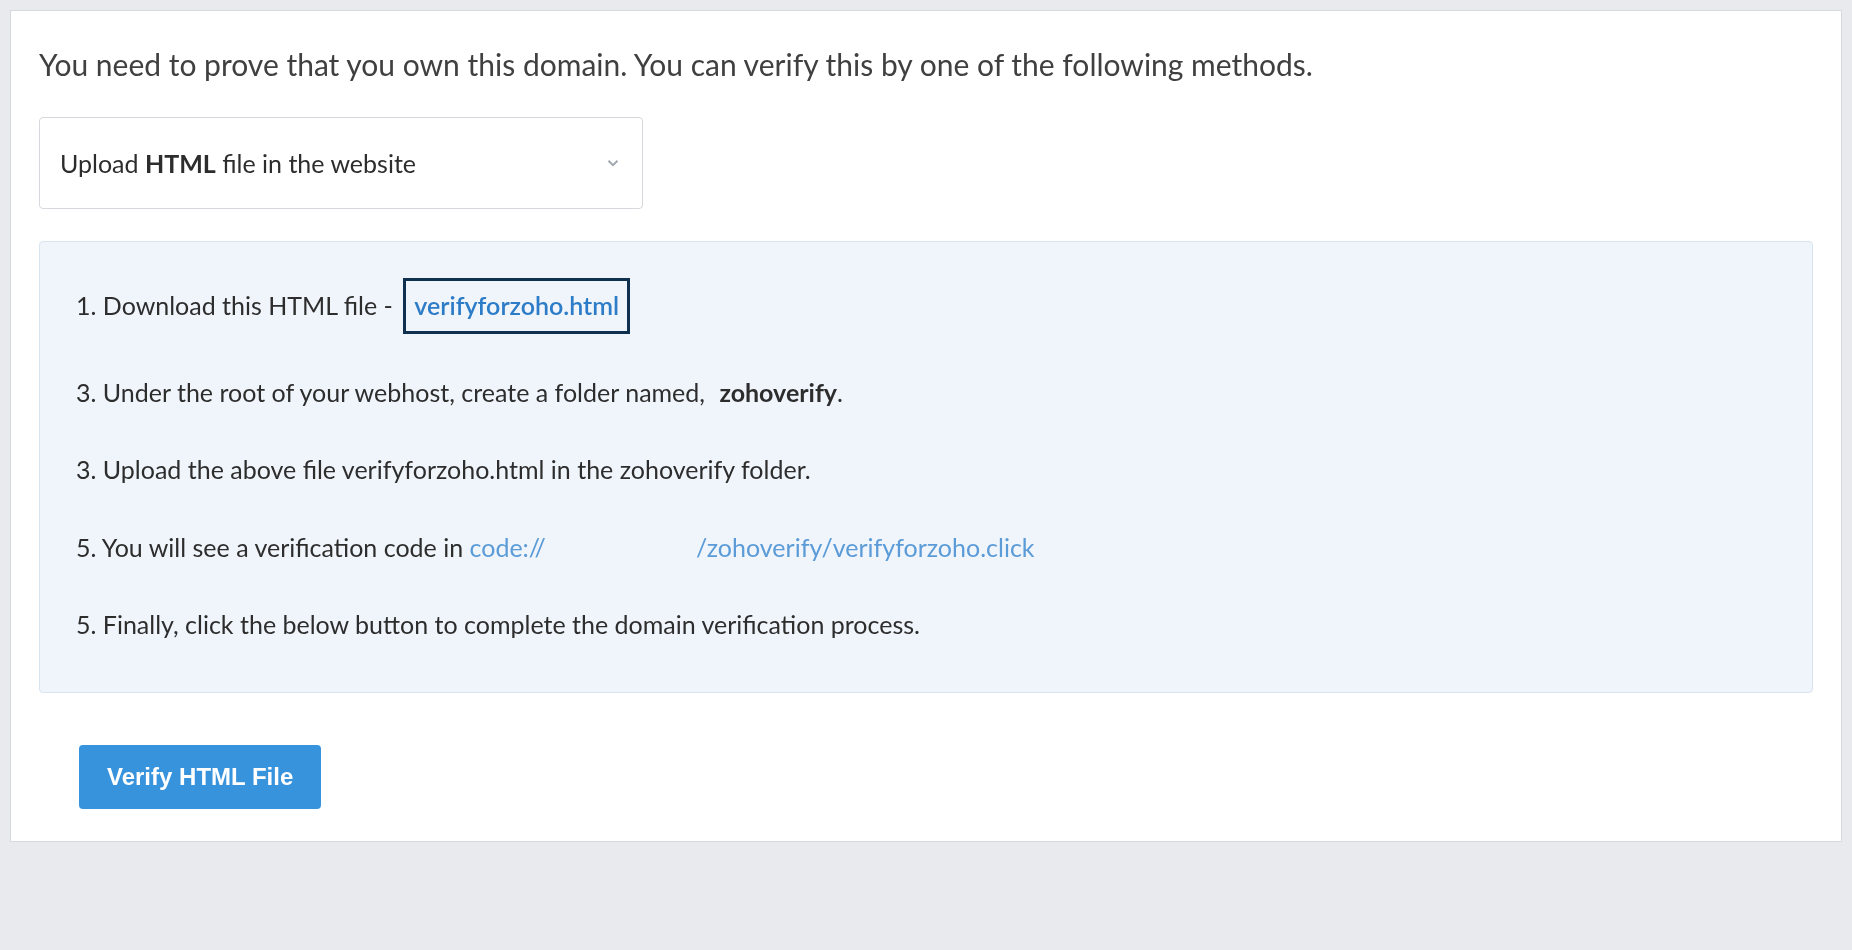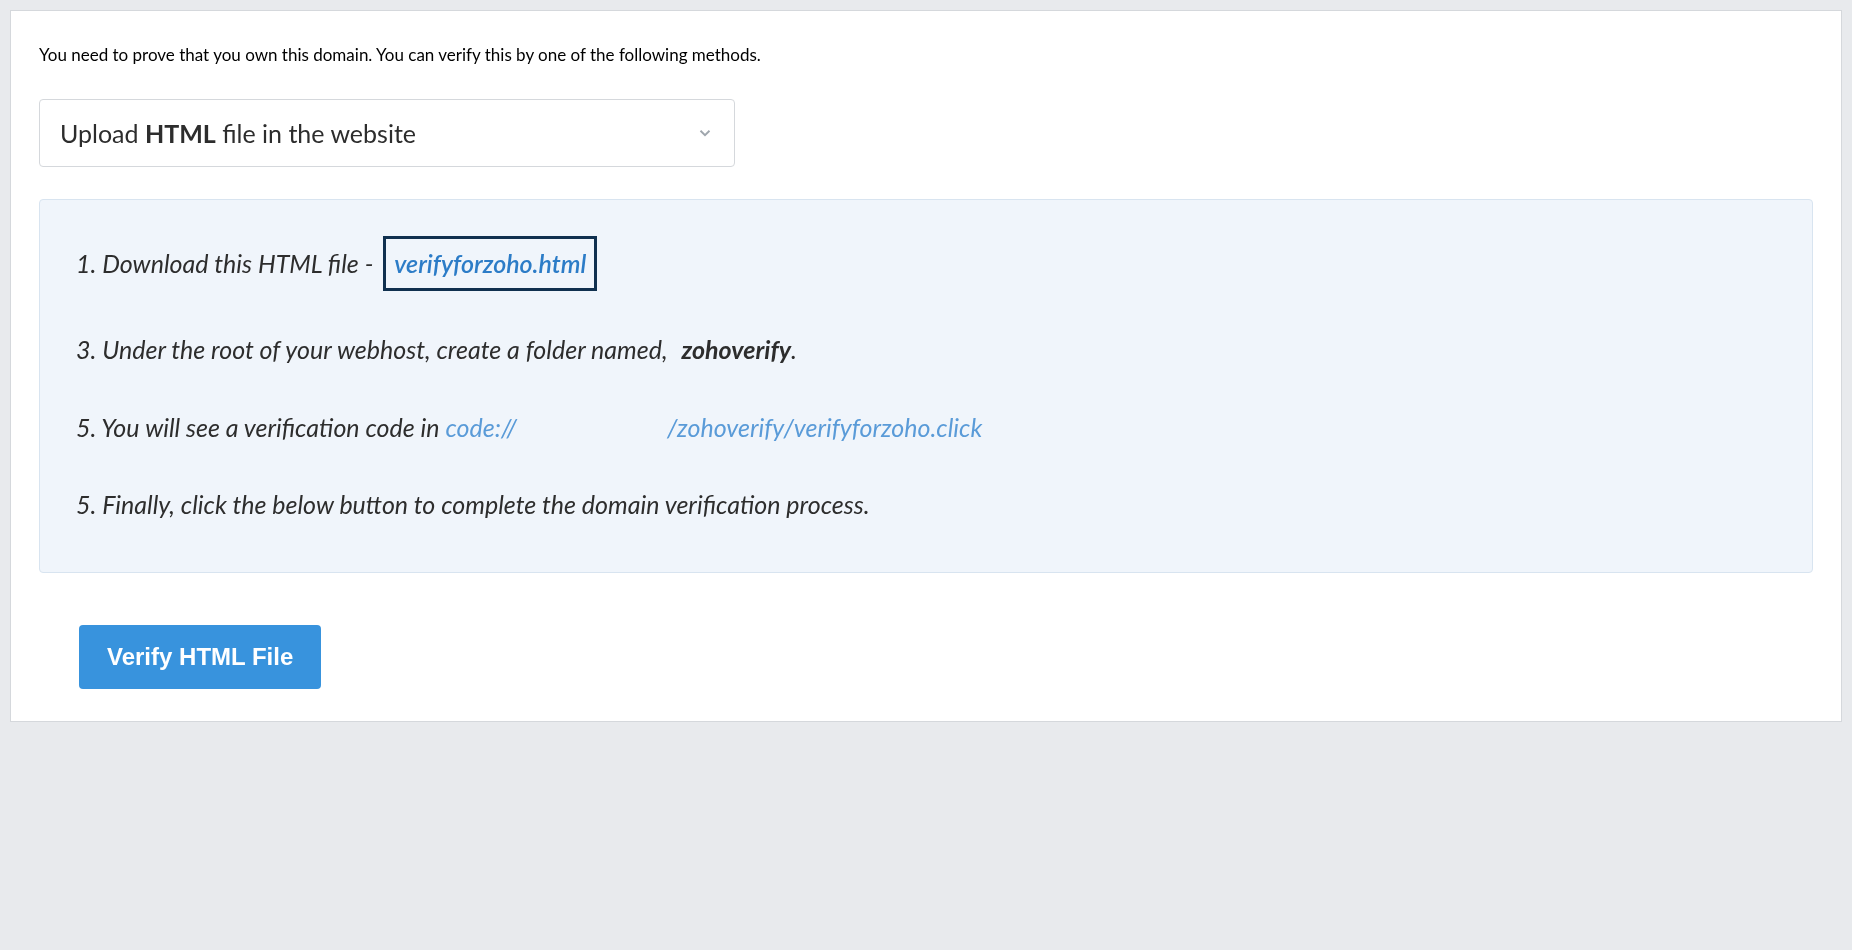--- a/index.html
+++ b/index.html
@@ -13,30 +13,30 @@
       padding: 10px;
       color: #2d2d2d;
     }
     .container {
       background: #ffffff;
       border: 1px solid #d5d8dc;
       padding: 32px 28px;
       width: 100%;
     }
     .intro-text {
-      font-size: 17px;
-      color: #000000;
+      font-size: 30px;
+      color: #404040;
       margin-bottom: 32px;
       line-height: 1.4;
     }
     .dropdown {
       border: 1px solid #d5d8dc;
       border-radius: 4px;
-      padding: 18px 20px;
-      width: 696px;
+      padding: 30px 20px;
+      width: 604px;
       display: flex;
       justify-content: space-between;
       align-items: center;
       cursor: pointer;
       margin-bottom: 32px;
       background: #ffffff;
     }
     .dropdown-label {
       font-size: 25px;
       color: #2d2d2d;
@@ -50,21 +50,20 @@
       stroke: #9fa6ad;
       stroke-width: 2.5;
       fill: none;
     }
     .instructions-box {
       background: #f0f5fb;
       border: 1px solid #d8e4f0;
       border-radius: 4px;
       padding: 36px 36px;
       margin-bottom: 52px;
-      font-style: italic;
     }
     .step {
       font-size: 25px;
       color: #2d2d2d;
       line-height: 1.5;
       margin-bottom: 40px;
     }
     .step:last-child {
       margin-bottom: 12px;
     }
@@ -117,20 +116,21 @@
     </svg>
   </div>
 
   <div class="instructions-box">
     <div class="step">
       <span>1. Download this HTML file - </span><a href="#" class="download-link">verifyforzoho.html</a>
     </div>
     <div class="step">
       <span>3. Under the root of your webhost, create a folder named, </span><span class="bold-text">zohoverify</span><span>.</span>
     </div>
+    <div class="step">3. Upload the above file verifyforzoho.html in the zohoverify folder.</div>
     <div class="step">
       <span>5. You will see a verification code in </span><a href="#" class="url-link"><span>code://</span><span class="domain-blank"></span><span>/zohoverify/verifyforzoho.click</span></a>
     </div>
     <div class="step">5. Finally, click the below button to complete the domain verification process.</div>
   </div>
 
   <button class="verify-button">Verify HTML File</button>
 </div>
 
 </body></html>

